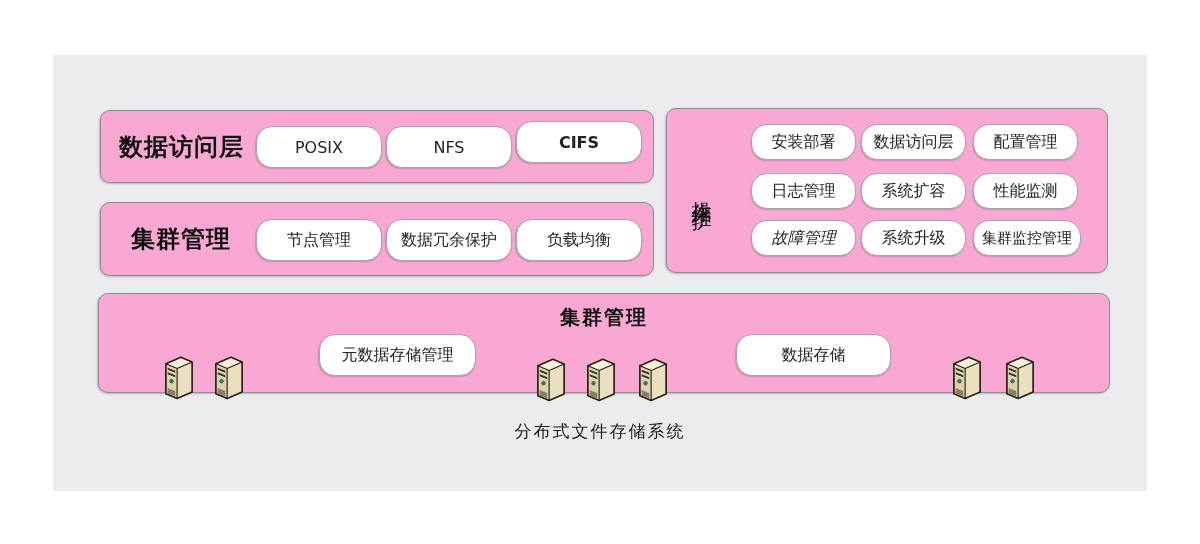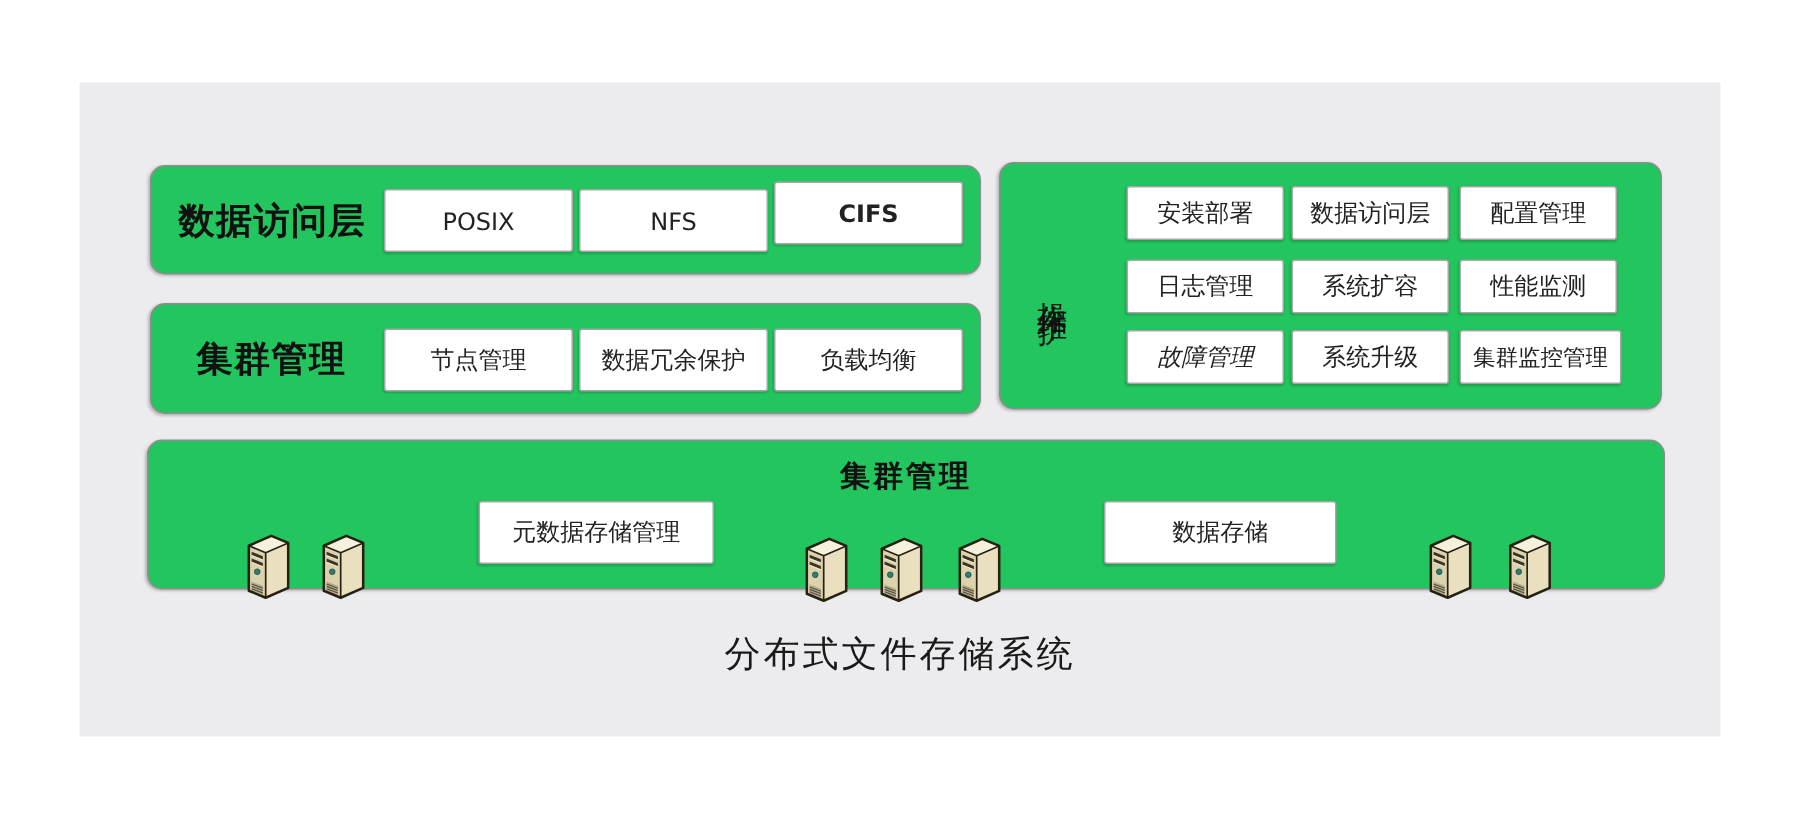--- a/index.html
+++ b/index.html
@@ -6,45 +6,45 @@
   body{
     width:1200px;height:544px;position:relative;background:#ffffff;
     font-family:"DejaVu Sans","Liberation Sans",sans-serif;color:#1a1a1a;
     overflow:hidden;
   }
   .panel{
     position:absolute;left:53px;top:55px;width:1094px;height:436px;
     background:#ececee;
   }
   .box{
-    position:absolute;background:#22c55e;border:1.5px solid #8d8d8d;
+    position:absolute;background:#f9a8d4;border:1.5px solid #8d8d8d;
     border-radius:10px;box-shadow:-1px 1px 2px rgba(0,0,0,.22);
   }
   .btn{
     position:absolute;background:#ffffff;border:1.2px solid #a6a6a6;
-    border-radius:2px;display:flex;align-items:center;justify-content:center;
+    border-radius:16px;display:flex;align-items:center;justify-content:center;
     font-size:16px;color:#222;box-shadow:-0.5px 1px 1.5px rgba(0,0,0,.18);
     white-space:nowrap;
   }
   .hlabel{
     position:absolute;top:50%;transform:translateY(-50%);
     font-size:24px;font-weight:700;color:#111;letter-spacing:1px;
   }
   .vlabel{
     position:absolute;left:22px;top:50%;transform:translateY(-50%);
     writing-mode:vertical-rl;text-orientation:upright;
     font-size:20px;font-weight:500;letter-spacing:3px;color:#111;
   }
   .box4-title{
     position:absolute;left:0;right:0;top:10px;text-align:center;
     font-size:20px;font-weight:600;color:#111;letter-spacing:2px;
   }
   .caption{
     position:absolute;left:53px;width:1094px;top:420px;text-align:center;
-    font-size:24px;font-weight:500;color:#1a1a1a;letter-spacing:2px;
+    font-size:17px;font-weight:500;color:#1a1a1a;letter-spacing:2px;
   }
   .server{position:absolute;width:30px;height:50px;}
   .small-font{font-size:15px;}
 </style>
 </head>
 <body>
 
 <svg width="0" height="0" style="position:absolute" aria-hidden="true">
   <defs>
     <g id="srv">

